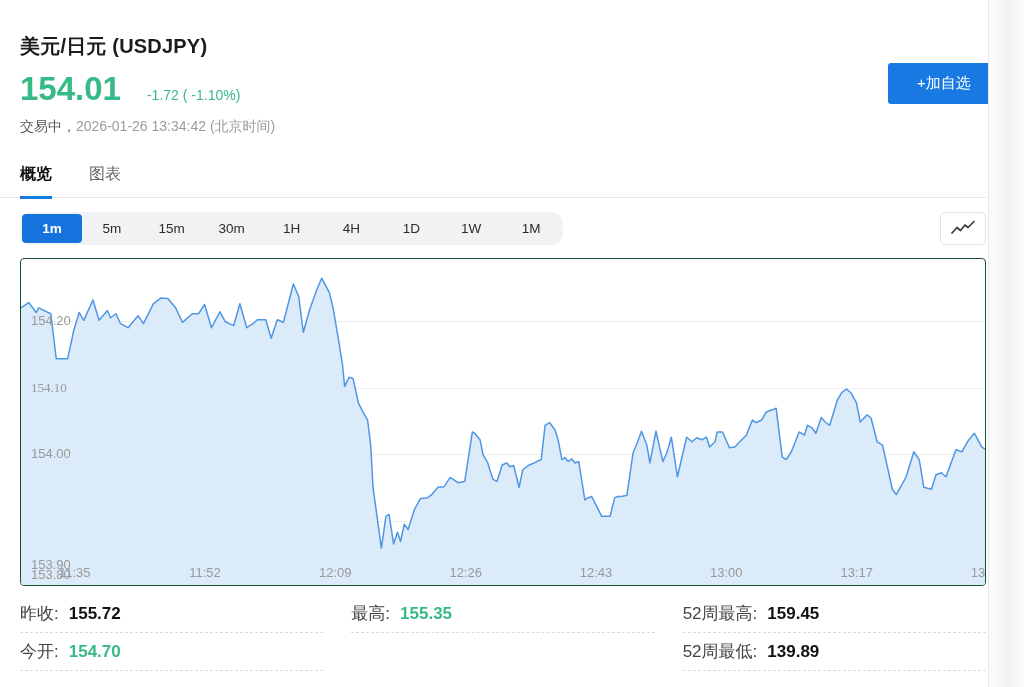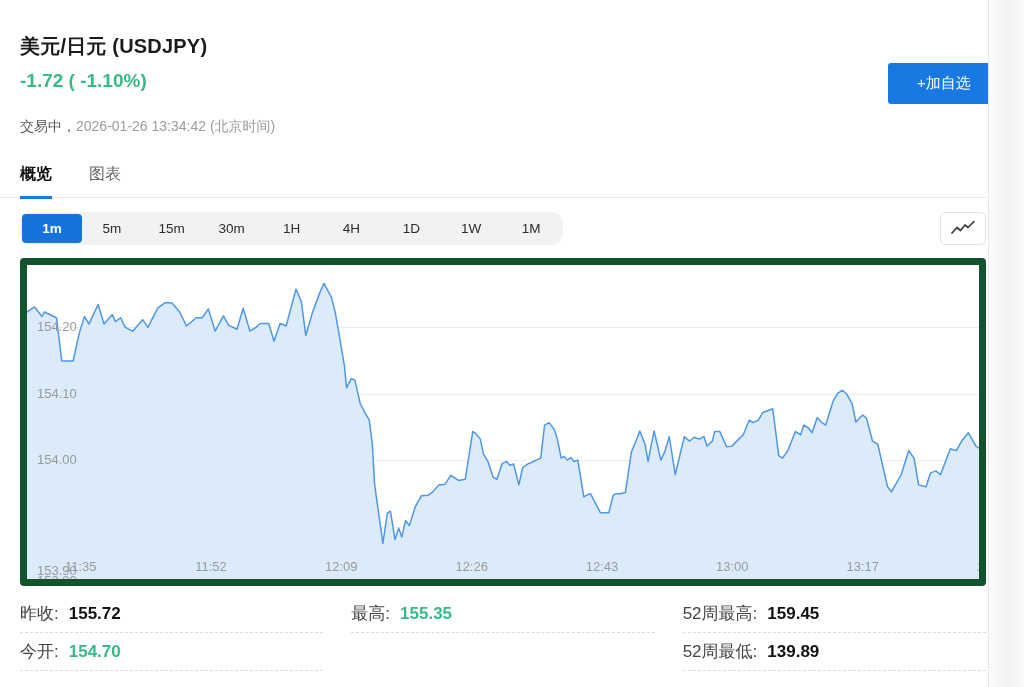--- a/index.html
+++ b/index.html
@@ -8,57 +8,58 @@
     position:relative; overflow:hidden; background:#fff;
     font-family:"Liberation Sans","DejaVu Sans",sans-serif;
     --green:#37ba85; --blue:#1779e1; --line:#4f97e4; --fill:#dcebfa;
   }
   .gutter { position:absolute; left:988px; top:0; width:36px; height:687px;
     background:linear-gradient(90deg,#fcfcfd,#f1f2f4 55%,#f9fafb);
     border-left:1px solid #e6e7e9; }
   .page-title { position:absolute; left:20px; top:33px; font-size:20px; font-weight:600; color:#1b1b1b; letter-spacing:.2px; }
   .price-row { position:absolute; left:20px; top:70px; display:flex; align-items:baseline; gap:26px; }
   .price { font-size:33px; font-weight:700; color:var(--green); }
-  .change { font-size:19px; color:var(--green);font-weight:bold; }
+  .change { font-size:14px; color:var(--green); }
   .status { position:absolute; left:20px; top:118px; font-size:14px; }
   .status-prefix { color:#555; }
   .status-time { color:#9b9b9b; }
   .add-btn { position:absolute; left:888px; top:63px; width:112px; height:41px;
     background:var(--blue); color:#fff; font-size:15px; border:none; border-radius:3px; cursor:pointer;
     font-family:inherit; }
   .tabs { position:absolute; left:20px; top:164px; display:flex; gap:37px; z-index:2; }
   .tab { font-size:16px; color:#666; padding-bottom:11px; cursor:pointer; }
   .tab.active { color:#111; font-weight:700; border-bottom:3px solid var(--blue); }
   .tabbar-border { position:absolute; left:0; top:197px; width:986px; height:1px; background:#e7e7e7; }
   .toolbar { position:absolute; left:20px; top:212px; width:543px; height:33px;
     background:#f0f2f4; border-radius:12px; display:flex; padding:2px; }
   .range-btn { flex:1; border:none; background:transparent; font-size:13.5px; color:#2b2b2b;
     font-weight:500; border-radius:4px; cursor:pointer; font-family:inherit; }
   .range-btn.active { background:#1673dd; color:#fff; font-weight:600; }
   .charttype-btn { position:absolute; left:940px; top:212px; width:46px; height:33px; background:#fff;
     border:1px solid #e2e2e2; border-radius:5px; display:flex; align-items:center; justify-content:center; cursor:pointer; }
   .chart { position:absolute; left:20px; top:258px; width:966px; height:328px;
-    border:7px solid #14532d; border-radius:4px; overflow:hidden; background:#fff; }
+    border:1px solid #14532d; border-radius:4px; overflow:hidden; background:#fff; }
   .gridline { position:absolute; left:0; width:100%; height:1px; background:#ededed; }
   .chart svg { position:absolute; left:0; top:0; width:100%; height:100%; z-index:1; }
   .ylabel { position:absolute; left:10px; font-size:13px; color:#999; z-index:3; line-height:16px; }
   .xlabel { position:absolute; bottom:5px; width:48px; text-align:center; font-size:13px; color:#999; z-index:3; }
   .stats { position:absolute; left:20px; top:595px; width:966px; display:grid;
     grid-template-columns:1fr 1fr 1fr; column-gap:28px; }
   .stat-row { display:flex; align-items:center; height:38px; border-bottom:1px dashed #dcdcdc; font-size:17px; }
   .stat-label { color:#444; margin-right:10px; }
   .stat-value { font-weight:700; color:#111; }
   .stat-value.green { color:var(--green); }
 </style>
 </head>
 <body>
 
 <h1 class="page-title">美元/日元 (USDJPY)</h1>
 
 <div class="price-row">
+  <span class="price">154.01</span>
   <span class="change">-1.72 ( -1.10%)</span>
 </div>
 
 <div class="status">
   <span class="status-prefix">交易中，</span><span class="status-time">2026-01-26 13:34:42 (北京时间)</span>
 </div>
 
 <button class="add-btn">+加自选</button>
 
 <div class="tabs">
@@ -90,21 +91,21 @@
 <div class="chart">
   <div class="gridline" style="top: 62.4px;"></div>
     <div class="gridline" style="top: 128.8px;"></div>
     <div class="gridline" style="top: 195.2px;"></div>
     <div class="gridline" style="top: 261.6px;"></div>
     <svg id="chart-svg" viewBox="0 0 966 328" preserveAspectRatio="none">
     <path id="area-path" fill="#dcebfa" stroke="none" d="M0.0,49.1L7.7,43.8L15.3,53.8L17.6,49.1L29.9,55.1L35.3,100.3L46.8,100.3L52.9,71.7L58.3,53.8L62.9,61.7L72.1,41.2L78.2,61.7L86.6,51.8L89.7,59.1L95.1,55.1L99.7,65.1L107.3,69.1L117.3,57.1L122.7,65.1L132.6,45.1L140.3,39.2L147.2,39.8L154.9,49.1L161.8,63.7L171.7,55.1L177.9,55.1L184.0,45.8L190.9,69.1L199.3,53.1L204.7,63.1L213.1,67.1L219.3,45.1L226.2,69.1L232.3,65.1L236.9,61.1L245.3,61.1L250.7,79.7L256.8,61.1L263.0,63.7L272.9,25.2L278.3,37.8L282.9,73.7L289.0,51.8L296.7,29.9L301.3,19.3L309.0,33.9L312.8,49.8L318.2,81.7L322.0,104.9L324.3,128.1L328.9,118.9L332.7,120.2L338.1,144.7L342.7,154.0L347.3,162.0L350.4,187.2L352.7,229.1L361.1,290.8L365.7,258.9L368.8,257.0L373.4,286.8L377.2,274.9L380.3,284.2L384.1,266.9L387.9,272.2L394.1,252.3L400.2,241.0L407.1,240.4L411.7,237.0L417.8,229.7L424.0,229.1L430.1,219.8L437.8,225.1L444.7,223.8L452.3,174.0L454.6,175.3L460.0,181.9L463.1,197.2L467.7,205.2L473.0,221.8L476.9,223.8L482.2,207.2L486.8,205.2L489.9,209.1L493.7,207.8L499.1,229.7L502.9,211.8L508.3,207.8L512.9,205.8L516.7,203.8L521.3,201.8L525.2,167.3L529.8,164.7L535.1,172.0L538.2,181.9L542.0,201.8L545.1,199.9L548.2,203.8L552.0,201.2L555.1,205.2L558.9,203.8L565.0,242.3L568.1,240.4L571.9,239.0L577.3,249.7L581.9,258.9L587.3,258.9L590.3,258.9L594.9,240.4L598.0,239.0L601.8,239.0L607.2,237.7L613.3,195.2L617.9,183.9L621.8,173.3L627.1,187.2L630.2,205.2L636.3,173.3L643.2,203.8L647.1,195.2L651.7,179.3L657.8,219.1L667.0,179.3L672.4,183.9L677.0,179.9L682.3,181.9L686.9,179.3L690.0,189.2L695.4,183.9L697.7,174.0L703.0,174.0L709.9,189.9L715.3,189.2L722.2,181.9L726.8,177.3L732.9,162.0L736.8,164.7L742.1,162.0L746.7,154.0L752.1,152.0L756.7,150.1L762.8,199.2L766.7,201.8L772.0,193.9L779.7,174.0L785.1,177.3L788.1,167.3L792.7,170.0L796.6,175.3L801.9,159.4L805.8,164.0L810.4,167.3L818.0,142.1L822.6,134.1L827.2,130.8L831.8,134.8L837.2,144.7L841.0,164.0L847.9,156.7L851.8,160.0L857.9,183.9L863.3,187.2L873.2,231.7L877.1,237.0L887.0,219.1L894.7,193.9L900.1,201.8L904.7,229.7L912.3,231.7L916.9,217.1L922.3,215.1L926.9,219.1L936.9,191.9L943.0,193.9L948.4,183.9L955.3,175.3L962.9,189.2L966.0,191.2L966,328L0,328Z"></path>
     <path id="line-path" fill="none" stroke="#4f97e4" stroke-width="1.5" stroke-linejoin="round" vector-effect="non-scaling-stroke" d="M0.0,49.1L7.7,43.8L15.3,53.8L17.6,49.1L29.9,55.1L35.3,100.3L46.8,100.3L52.9,71.7L58.3,53.8L62.9,61.7L72.1,41.2L78.2,61.7L86.6,51.8L89.7,59.1L95.1,55.1L99.7,65.1L107.3,69.1L117.3,57.1L122.7,65.1L132.6,45.1L140.3,39.2L147.2,39.8L154.9,49.1L161.8,63.7L171.7,55.1L177.9,55.1L184.0,45.8L190.9,69.1L199.3,53.1L204.7,63.1L213.1,67.1L219.3,45.1L226.2,69.1L232.3,65.1L236.9,61.1L245.3,61.1L250.7,79.7L256.8,61.1L263.0,63.7L272.9,25.2L278.3,37.8L282.9,73.7L289.0,51.8L296.7,29.9L301.3,19.3L309.0,33.9L312.8,49.8L318.2,81.7L322.0,104.9L324.3,128.1L328.9,118.9L332.7,120.2L338.1,144.7L342.7,154.0L347.3,162.0L350.4,187.2L352.7,229.1L361.1,290.8L365.7,258.9L368.8,257.0L373.4,286.8L377.2,274.9L380.3,284.2L384.1,266.9L387.9,272.2L394.1,252.3L400.2,241.0L407.1,240.4L411.7,237.0L417.8,229.7L424.0,229.1L430.1,219.8L437.8,225.1L444.7,223.8L452.3,174.0L454.6,175.3L460.0,181.9L463.1,197.2L467.7,205.2L473.0,221.8L476.9,223.8L482.2,207.2L486.8,205.2L489.9,209.1L493.7,207.8L499.1,229.7L502.9,211.8L508.3,207.8L512.9,205.8L516.7,203.8L521.3,201.8L525.2,167.3L529.8,164.7L535.1,172.0L538.2,181.9L542.0,201.8L545.1,199.9L548.2,203.8L552.0,201.2L555.1,205.2L558.9,203.8L565.0,242.3L568.1,240.4L571.9,239.0L577.3,249.7L581.9,258.9L587.3,258.9L590.3,258.9L594.9,240.4L598.0,239.0L601.8,239.0L607.2,237.7L613.3,195.2L617.9,183.9L621.8,173.3L627.1,187.2L630.2,205.2L636.3,173.3L643.2,203.8L647.1,195.2L651.7,179.3L657.8,219.1L667.0,179.3L672.4,183.9L677.0,179.9L682.3,181.9L686.9,179.3L690.0,189.2L695.4,183.9L697.7,174.0L703.0,174.0L709.9,189.9L715.3,189.2L722.2,181.9L726.8,177.3L732.9,162.0L736.8,164.7L742.1,162.0L746.7,154.0L752.1,152.0L756.7,150.1L762.8,199.2L766.7,201.8L772.0,193.9L779.7,174.0L785.1,177.3L788.1,167.3L792.7,170.0L796.6,175.3L801.9,159.4L805.8,164.0L810.4,167.3L818.0,142.1L822.6,134.1L827.2,130.8L831.8,134.8L837.2,144.7L841.0,164.0L847.9,156.7L851.8,160.0L857.9,183.9L863.3,187.2L873.2,231.7L877.1,237.0L887.0,219.1L894.7,193.9L900.1,201.8L904.7,229.7L912.3,231.7L916.9,217.1L922.3,215.1L926.9,219.1L936.9,191.9L943.0,193.9L948.4,183.9L955.3,175.3L962.9,189.2L966.0,191.2"></path>
   </svg>
 <div class="ylabel" style="top: 54.4px;">154.20</div>
-    <div class="ylabel" style="top: 120.8px;">154.10</div>
+    <div class="ylabel" style="top: 120.8px; font-family: Liberation Serif, serif;">154.10</div>
     <div class="ylabel" style="top: 187.2px;">154.00</div>
     <div class="ylabel" style="top: 253.6px; margin-top: 44px;">153.90</div>
     <div class="ylabel" style="top: 308px;">153.80</div>
     <div class="xlabel" style="left: 29.7px;">11:35</div>
     <div class="xlabel" style="left: 160px;">11:52</div>
     <div class="xlabel" style="left: 290.3px;">12:09</div>
     <div class="xlabel" style="left: 420.7px;">12:26</div>
     <div class="xlabel" style="left: 551px;">12:43</div>
     <div class="xlabel" style="left: 681.3px;">13:00</div>
     <div class="xlabel" style="left: 811.7px;">13:17</div>

